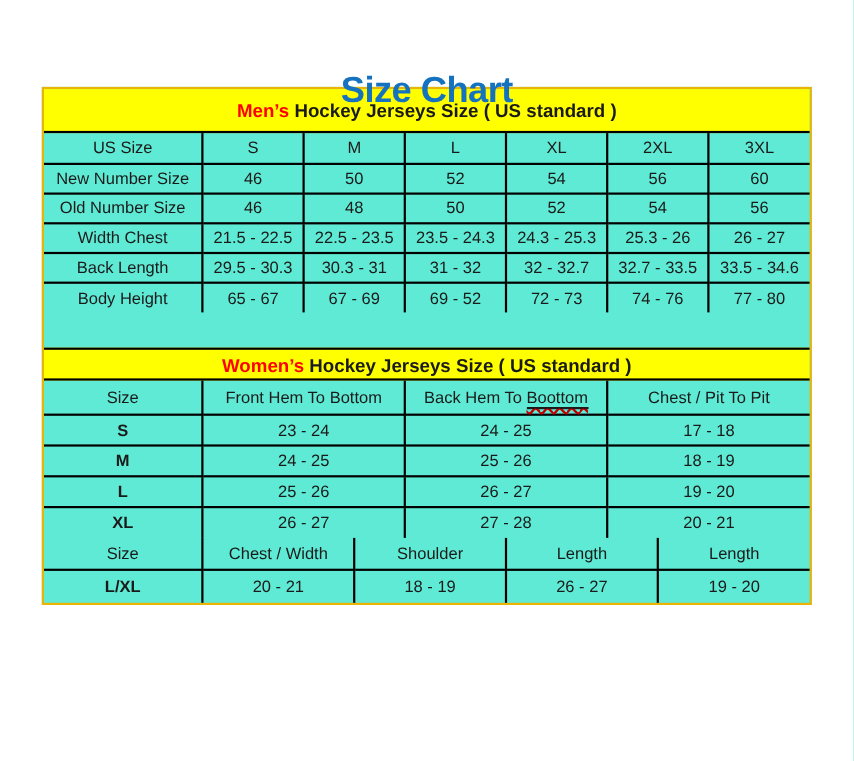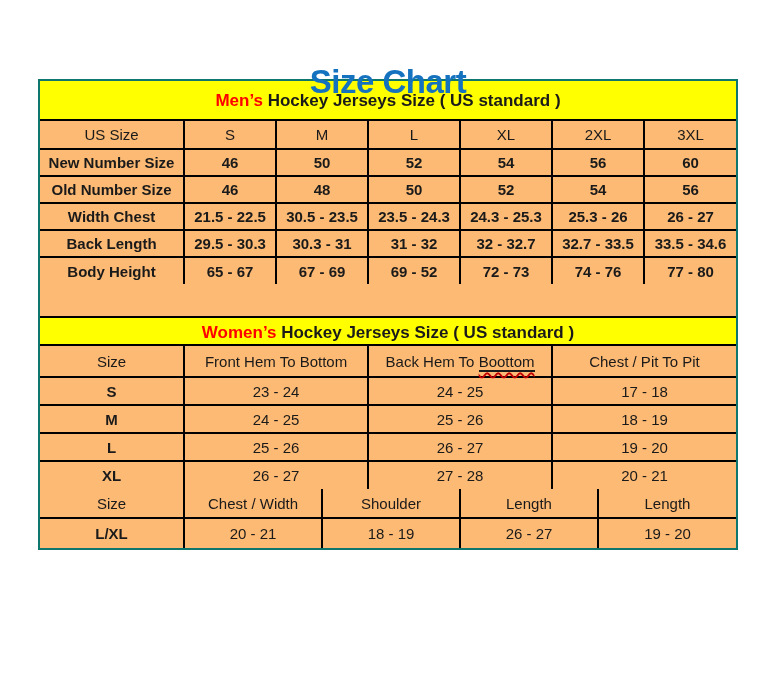--- a/index.html
+++ b/index.html
@@ -24,22 +24,22 @@
     text-align: center;
     font-size: 33px;
     line-height: 40px;
     font-weight: 700;
     color: var(--title-blue);
     letter-spacing: -0.5px;
   }
   .chart {
     width: 700px;
     margin: 17px auto 0 auto;
-    border: 2px solid #0f766e;
-    background: #fdba74;
+    border: 2px solid #eab308;
+    background: #5eead4;
   }
   .band {
     background: var(--band-yellow);
     text-align: center;
     font-weight: 700;
     font-size: 17px;
     height: 40px;
     line-height: 40px;
     border-bottom: 2px solid #000;
     white-space: pre;
@@ -60,21 +60,21 @@
   .t th, .t td {
     border: 2px solid #000;
     text-align: center;
     vertical-align: middle;
     padding: 0 2px;
     font-size: 15px;
   }
   .t th { font-weight: 400; }
   .t td { font-weight: 400; }
   .t-mens th  { height: 28px; }
-  .t-mens td  { height: 27px; font-weight: bold; }
+  .t-mens td  { height: 27px; }
   .t-womens th{ height: 31px; }
   .t-womens td{ height: 28px; }
   .t-youth th { height: 29px; }
   .t-youth td { height: 30px; }
   .t-womens td:first-child, .t-youth td:first-child { font-weight: 700; }
   
   .t-mens  col.lbl { width: 20.7%; }
   .t-mens  col.d   { width: 13.216%; }
   .t-womens col.lbl{ width: 20.7%; }
   .t-womens col.d  { width: 26.433%; }
@@ -134,21 +134,21 @@
               <td>46</td>
               <td>48</td>
               <td>50</td>
               <td>52</td>
               <td>54</td>
               <td>56</td>
             </tr>
             <tr>
               <td>Width Chest</td>
               <td>21.5 - 22.5</td>
-              <td>30.5 - 23.5</td>
+              <td>22.5 - 23.5</td>
               <td>23.5 - 24.3</td>
               <td>24.3 - 25.3</td>
               <td>25.3 - 26</td>
               <td>26 - 27</td>
             </tr>
             <tr>
               <td>Back Length</td>
               <td>29.5 - 30.3</td>
               <td>30.3 - 31</td>
               <td>31 - 32</td>

